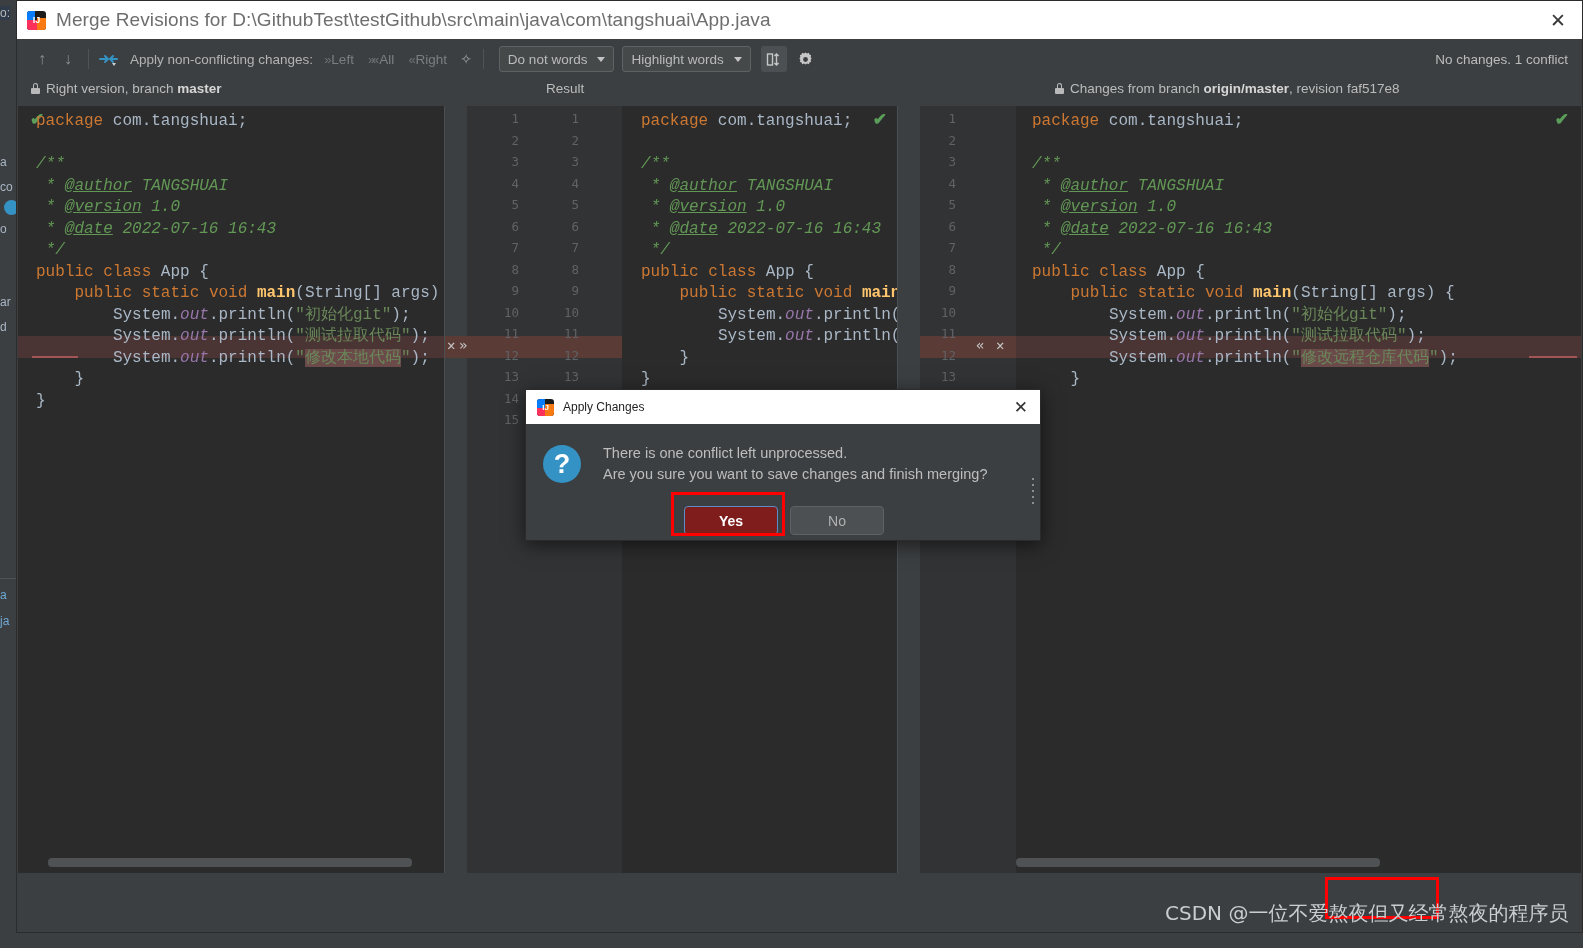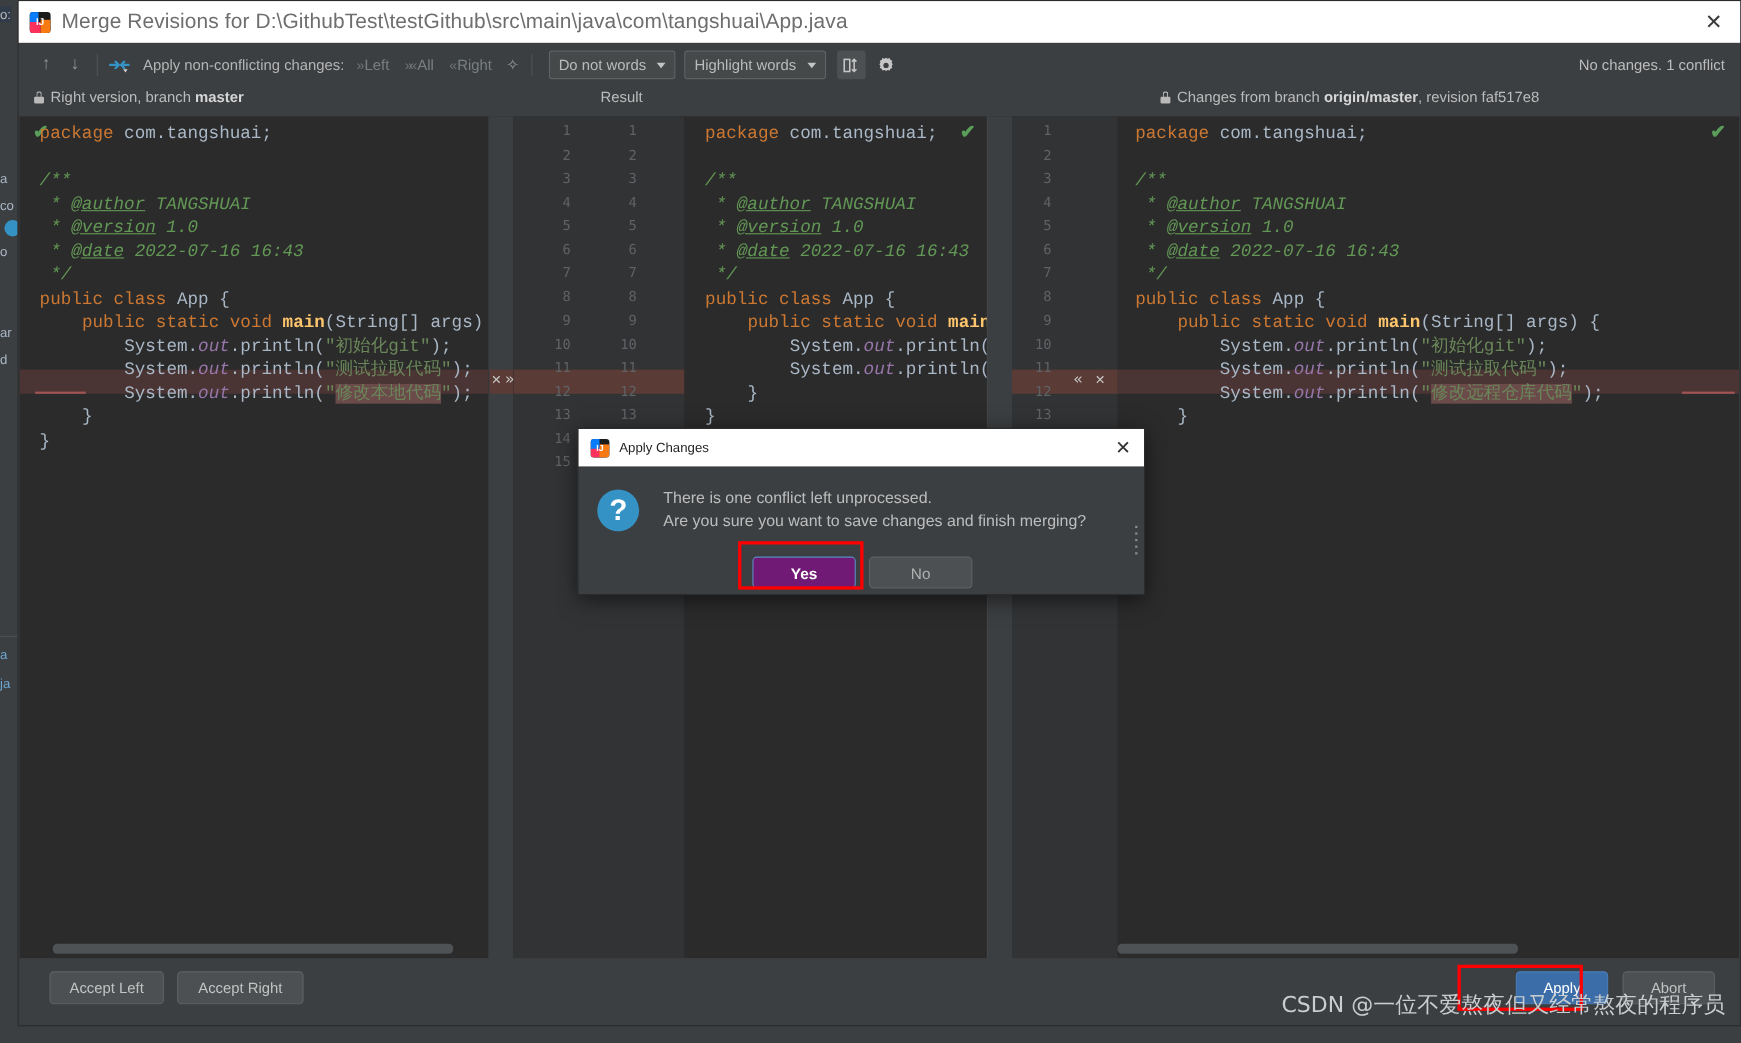--- a/index.html
+++ b/index.html
@@ -144,21 +144,21 @@
   .qmark {
     position:absolute; left:17px; top:21px; width:38px; height:38px; border-radius:50%;
     background:#3592c4; color:#ffffff; font:700 27px/38px "Liberation Sans",sans-serif;
     text-align:center;
   }
   .dlg-msg { position:absolute; left:77px; top:19px; font-size:14.5px; color:#bdbdbd; line-height:21px; }
   .dlg-btn {
     position:absolute; top:82px; height:29px; width:94px; border-radius:4px;
     display:flex; align-items:center; justify-content:center; font-size:14px;
   }
-  .dlg-btn.yes { left:158px; background:#701a75; border:1px solid #5a8ec4; color:#ffffff; font-weight:700; }
+  .dlg-btn.yes { left:158px; background:#7f1d1d; border:1px solid #5a8ec4; color:#ffffff; font-weight:700; }
   .dlg-btn.no  { left:264px; background:#4c5052; border:1px solid #5e6264; color:#b0b0b0; }
   .resize-dots { position:absolute; right:4px; top:54px; width:4px; height:28px; }
   .resize-dots i { display:block; width:2px; height:2px; background:#8a8f91; margin-bottom:4px; }
 </style>
 </head>
 <body>
 
 <div id="root">
 
   <div class="ide-bg">
@@ -386,26 +386,20 @@
             <div class="cl" style="top:241.5px; left:12px;"><span class="txt"> </span><span class="txt"> </span><span class="txt"> </span><span class="txt"> </span><span class="txt"> </span><span class="txt"> </span><span class="txt"> </span><span class="txt"> </span><span class="txt">System</span><span class="txt">.</span><span class="fld">out</span><span class="txt">.</span><span class="txt">println</span><span class="txt">(</span><span class="str">"<span class="hl-chunk">修改远程仓库代码</span>"</span><span class="txt">)</span><span class="txt">;</span></div>
             <div class="cl" style="top:263px; left:12px;"><span class="txt"> </span><span class="txt"> </span><span class="txt"> </span><span class="txt"> </span><span class="txt">}</span></div>
             <div class="cl" style="top:284.5px; left:12px;"><span class="txt">}</span></div>
           </div>
         <div class="check" style="right:12px; top:5px;">✔</div>
         <div class="conflict-underline" style="right:4px; top:250px; width:48px;"></div>
         <div class="hscroll" style="left:96px; width:364px;"></div>
       </div>
     </div>
 
-    <div class="bottombar">
-      <div class="btn" style="left:27px; top:12px; width:104px;">Accept Left</div>
-      <div class="btn" style="left:143px; top:12px; width:115px;">Accept Right</div>
-      <div class="btn primary" style="right:119px; top:12px; width:84px;">Apply</div>
-      <div class="btn" style="right:22px; top:12px; width:84px;">Abort</div>
-    </div>
   </div>
 
   <div class="annot" style="left:1325px; top:877px; width:114px; height:42px;"></div>
 
   <div class="watermark">CSDN @一位不爱熬夜但又经常熬夜的程序员</div>
 
   <div class="dlg">
     <div class="dlg-title">
       <div class="ij-logo">
         <div class="c1"></div>

